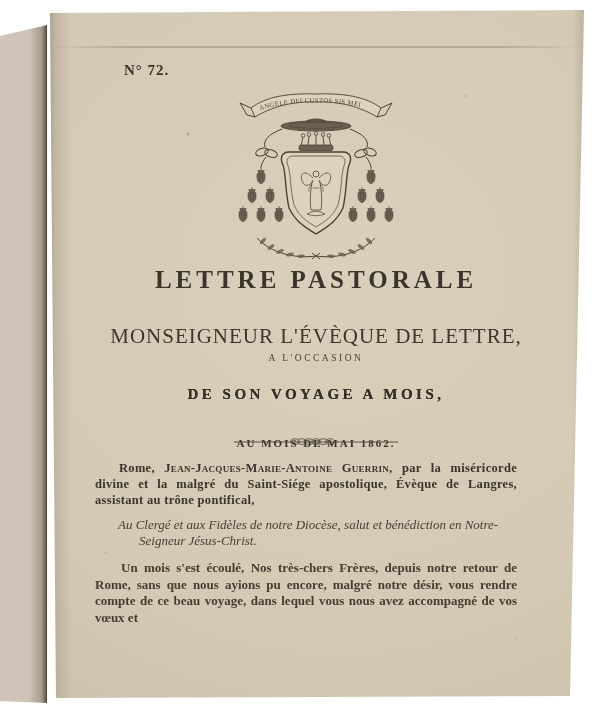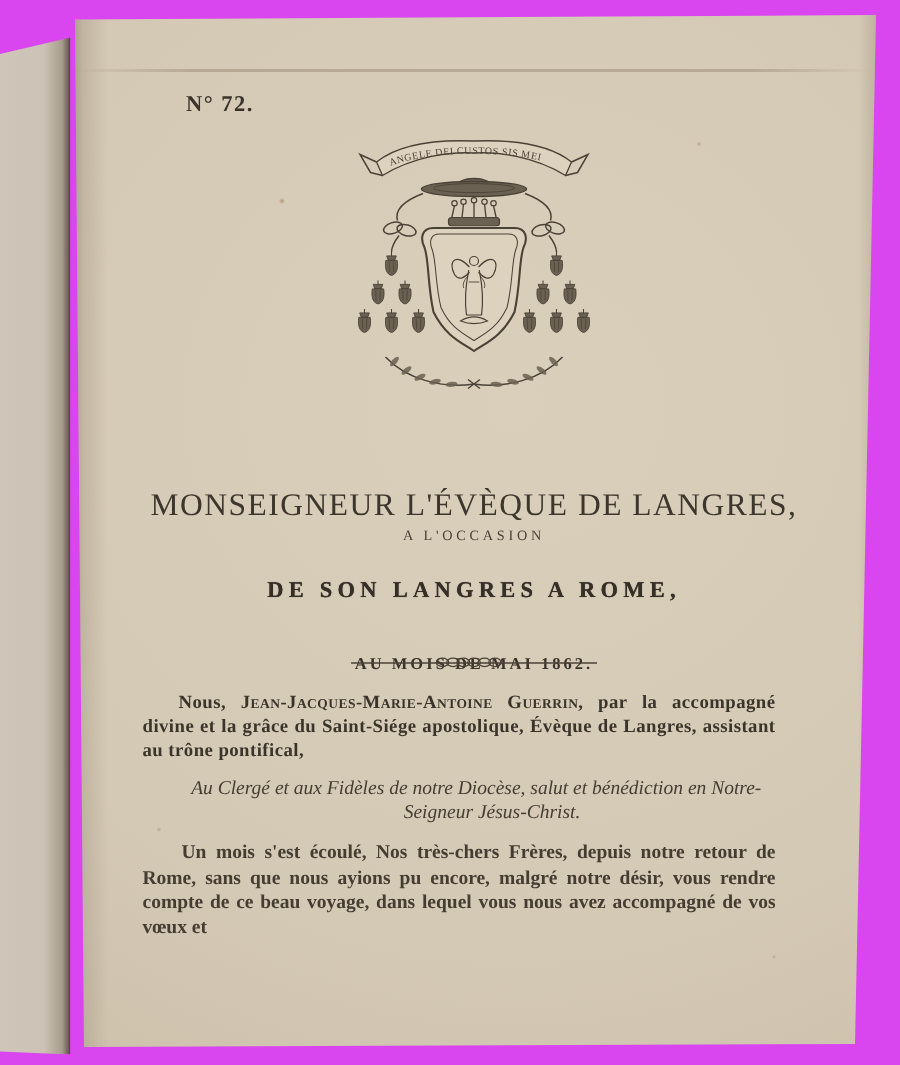--- a/index.html
+++ b/index.html
@@ -2,21 +2,21 @@
 <html><head>
 <meta charset="utf-8">
 <style>
   html,body{margin:0;padding:0;}
   body{
     width:600px;height:710px;
     background:#131110;
     font-family:"Liberation Serif","DejaVu Serif",serif;
     overflow:hidden;
   }
-  .photo{position:relative;width:600px;height:710px;background:#d946ef;}
+  .photo{position:relative;width:600px;height:710px;background:#ffffff;}
 
   
   .page-under{
     position:absolute;left:0;top:22px;width:47px;height:681px;
     background:linear-gradient(90deg,#cfc6b9 0%,#ccc3b6 62%,#a79c8c 88%,#6a6054 97%,#423b33 100%);
     clip-path:polygon(0 14px,100% 3px,100% 100%,0 calc(100% - 2px));
   }
 
   
   .page{
@@ -56,21 +56,21 @@
 
   .text-block{position:absolute;left:49px;top:452px;width:422px;}
   .text-block p{margin:0;color:#423a2f;}
   p.salutation{
     font-size:12.5px;font-weight:bold;line-height:16px;
     text-align:justify;text-indent:24px;letter-spacing:.3px;color:#3b342b;
   }
   .smallcaps{font-variant:small-caps;}
   p.address{
     margin-top:9px;font-size:13px;font-style:italic;line-height:15.5px;
-    padding-left:44px;text-indent:-21px;text-align:center;color:#453d32;
+    padding-left:44px;text-indent:-21px;text-align:left;color:#453d32;
   }
   p.body-par{
     margin-top:12px;font-size:13px;line-height:16.5px;
     text-align:justify;text-indent:26px;color:#453d32;font-weight:bold;
   }
 
   .ink{stroke:#4b4237;fill:none;}
   .ink-fill{fill:#6b6152;stroke:#4b4237;}
   .field{fill:#dcd2bd;stroke:#4b4237;}
 </style>
@@ -181,38 +181,39 @@
           <ellipse cx="148" cy="153" rx="4" ry="1.7" transform="rotate(48 148 153)"></ellipse>
           <ellipse cx="140" cy="159" rx="4" ry="1.7" transform="rotate(38 140 159)"></ellipse>
           <ellipse cx="131" cy="163.5" rx="4" ry="1.7" transform="rotate(26 131 163.5)"></ellipse>
           <ellipse cx="121" cy="166.5" rx="4" ry="1.7" transform="rotate(15 121 166.5)"></ellipse>
           <ellipse cx="110" cy="168.2" rx="4" ry="1.7" transform="rotate(6 110 168.2)"></ellipse>
         </g>
         <path class="ink" stroke-width="0.9" d="M91,171 L99,165 M91,165 L99,171"></path>
       </g>
     </svg>
 
-    <div class="center t-author">MONSEIGNEUR L'ÉVÈQUE DE LANGRES,</div>
+    <div class="center t-title">LETTRE PASTORALE</div>
+    <div class="center t-author">MONSEIGNEUR L'ÉVÈQUE DE LETTRE,</div>
     <div class="center t-occasion">A L'OCCASION</div>
-    <div class="center t-subject">DE SON LANGRES A ROME,</div>
+    <div class="center t-subject">DE SON VOYAGE A MOIS,</div>
     <div class="center t-date">AU MOIS DE MAI 1862.</div>
 
     <svg class="divider" width="170" height="14" viewBox="0 0 170 14">
       <line class="ink" stroke-width="0.9" x1="3" y1="7" x2="167" y2="7"></line>
       <g class="ink" stroke-width="0.8">
         <ellipse cx="64" cy="6.6" rx="4.2" ry="2.8"></ellipse>
         <ellipse cx="71" cy="6.6" rx="4.2" ry="2.8"></ellipse>
         <ellipse cx="78" cy="6.6" rx="4.2" ry="2.8"></ellipse>
         <ellipse cx="85" cy="6.6" rx="4.2" ry="2.8"></ellipse>
         <ellipse cx="92" cy="6.6" rx="4.2" ry="2.8"></ellipse>
         <ellipse cx="99" cy="6.6" rx="4.2" ry="2.8"></ellipse>
       </g>
     </svg>
 
     <div class="text-block">
-      <p class="salutation"><span>Nous, </span><span class="smallcaps">Jean-Jacques-Marie-Antoine</span><span class="smallcaps"> Guerrin</span><span>, par la accompagné divine et la grâce du Saint-Siége apostolique, Évèque de Langres, assistant au trône pontifical,</span></p>
+      <p class="salutation"><span>Rome, </span><span class="smallcaps">Jean-Jacques-Marie-Antoine</span><span class="smallcaps"> Guerrin</span><span>, par la miséricorde divine et la malgré du Saint-Siége apostolique, Évèque de Langres, assistant au trône pontifical,</span></p>
 
       <p class="address">Au Clergé et aux Fidèles de notre Diocèse, salut et bénédiction en Notre-Seigneur Jésus-Christ.</p>
 
       <p class="body-par">Un mois s'est écoulé, Nos très-chers Frères, depuis notre retour de Rome, sans que nous ayions pu encore, malgré notre désir, vous rendre compte de ce beau voyage, dans lequel vous nous avez accompagné de vos vœux et</p>
     </div>
   </div>
 </div>
 
 </body></html>

